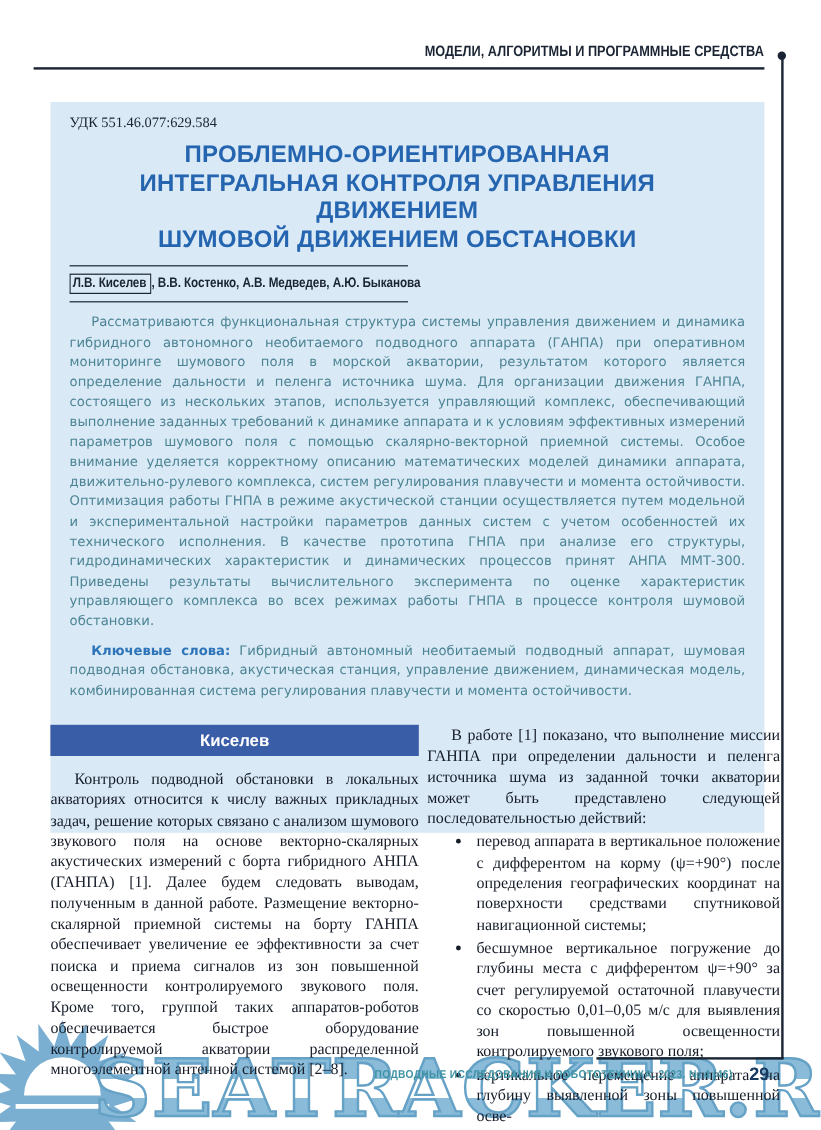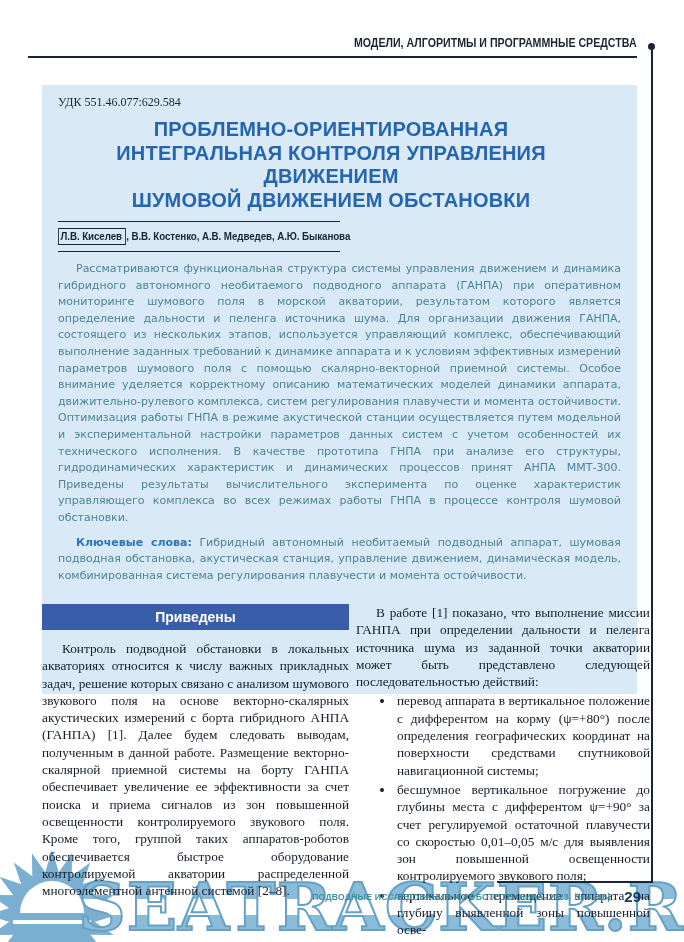--- a/index.html
+++ b/index.html
@@ -124,27 +124,27 @@
       </div>
     </div>
     <p class="abstract">Рассматриваются функциональная структура системы управления движением и динамика гибридного автономного необитаемого подводного аппарата (ГАНПА) при оперативном мониторинге шумового поля в морской акватории, результатом которого является определение дальности и пеленга источника шума. Для организации движения ГАНПА, состоящего из нескольких этапов, используется управляющий комплекс, обеспечивающий выполнение заданных требований к динамике аппарата и к условиям эффективных измерений параметров шумового поля с помощью скалярно-векторной приемной системы. Особое внимание уделяется корректному описанию математических моделей динамики аппарата, движительно-рулевого комплекса, систем регулирования плавучести и момента остойчивости. Оптимизация работы ГНПА в режиме акустической станции осуществляется путем модельной и экспериментальной настройки параметров данных систем с учетом особенностей их технического исполнения. В качестве прототипа ГНПА при анализе его структуры, гидродинамических характеристик и динамических процессов принят АНПА ММТ-300. Приведены результаты вычислительного эксперимента по оценке характеристик управляющего комплекса во всех режимах работы ГНПА в процессе контроля шумовой обстановки.</p>
     <p class="keywords">
       <span class="kw-label">Ключевые слова:</span><span> Гибридный автономный необитаемый подводный аппарат, шумовая подводная обстановка, акустическая станция, управление движением, динамическая модель, комбинированная система регулирования плавучести и момента остойчивости.</span>
     </p>
   </div>
 
   <div class="columns">
     <div class="col-left">
-      <div class="section-heading">Приведены</div>
+      <div class="section-heading">Киселев</div>
       <p class="body-par">Контроль подводной обстановки в локальных акваториях относится к числу важных прикладных задач, решение которых связано с анализом шумового звукового поля на основе векторно-скалярных акустических измерений с борта гибридного АНПА (ГАНПА) [1]. Далее будем следовать выводам, полученным в данной работе. Размещение векторно-скалярной приемной системы на борту ГАНПА обеспечивает увеличение ее эффективности за счет поиска и приема сигналов из зон повышенной освещенности контролируемого звукового поля. Кроме того, группой таких аппаратов-роботов обеспечивается быстрое оборудование контролируемой акватории распределенной многоэлементной антенной системой [2–8].</p>
     </div>
     <div class="col-right">
       <p class="body-par">В работе [1] показано, что выполнение миссии ГАНПА при определении дальности и пеленга источника шума из заданной точки акватории может быть представлено следующей последовательностью действий:</p>
       <ul class="bullets">
-        <li>перевод аппарата в вертикальное положение с дифферентом на корму (ψ=+80°) после определения географических координат на поверхности средствами спутниковой навигационной системы;</li>
+        <li>перевод аппарата в вертикальное положение с дифферентом на корму (ψ=+90°) после определения географических координат на поверхности средствами спутниковой навигационной системы;</li>
         <li>бесшумное вертикальное погружение до глубины места с дифферентом ψ=+90° за счет регулируемой остаточной плавучести со скоростью 0,01–0,05 м/с для выявления зон повышенной освещенности контролируемого звукового поля;</li>
         <li>вертикальное перемещение аппарата на глубину выявленной зоны повышенной осве-</li>
       </ul>
     </div>
   </div>
 
   <div class="footer-rule"></div>
   <div class="footer">
     <span class="journal">ПОДВОДНЫЕ ИССЛЕДОВАНИЯ И РОБОТОТЕХНИКА. 2023. № 4 (46)</span>
     <span class="pageno">29</span>

